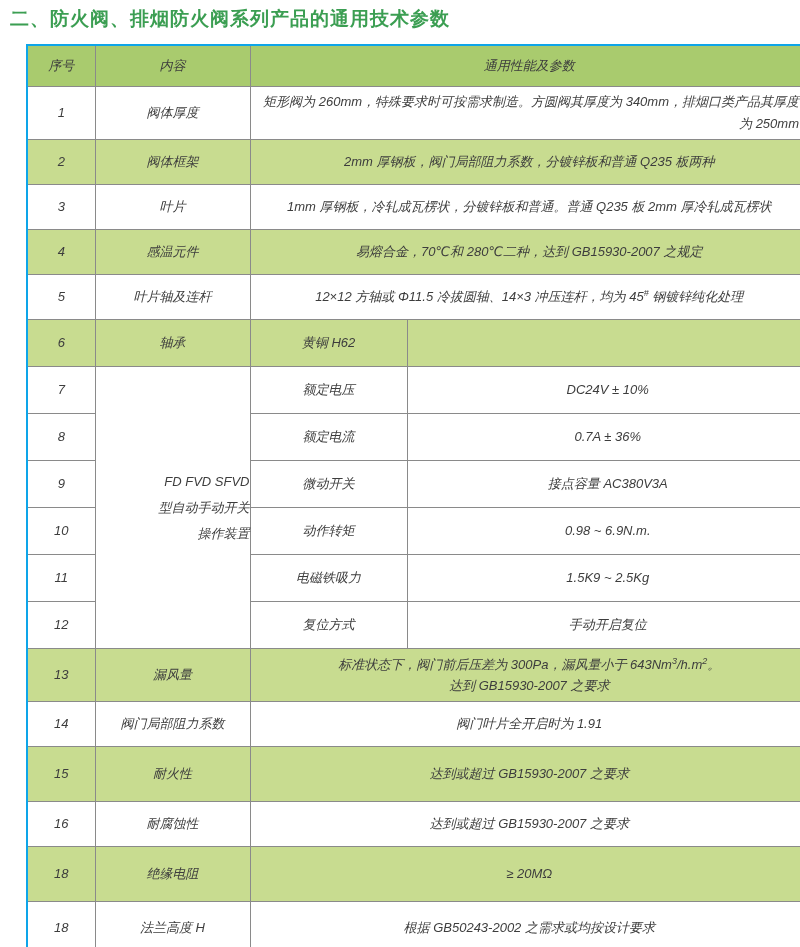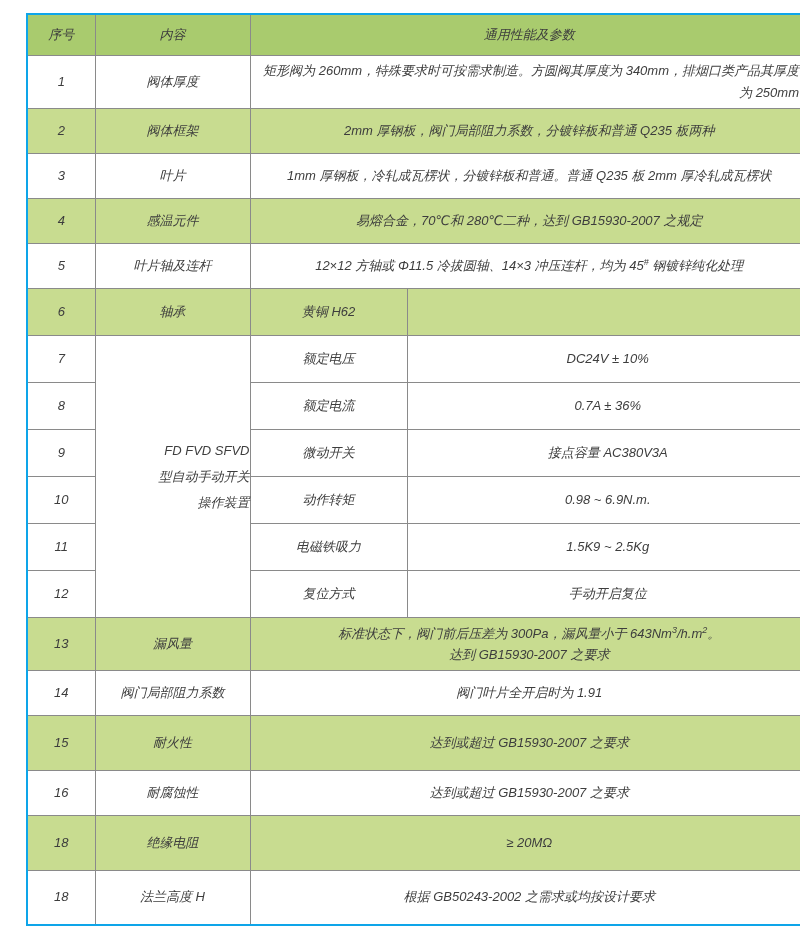--- a/index.html
+++ b/index.html
@@ -37,20 +37,21 @@
   tr.rh47{height:47px;}
   tr.rh48{height:55px;}
   tr.rh53{height:53px;}
   .two-line{line-height:21px;}
 </style>
 </head>
 <body>
 
 <div class="page">
 
+  <div class="title">二、防火阀、排烟防火阀系列产品的通用技术参数</div>
 
   <table class="spec">
     <colgroup>
       <col style="width:68px">
         <col style="width:155px">
         <col style="width:157px">
         <col style="width:402px">
     </colgroup>
 
     <tbody>

